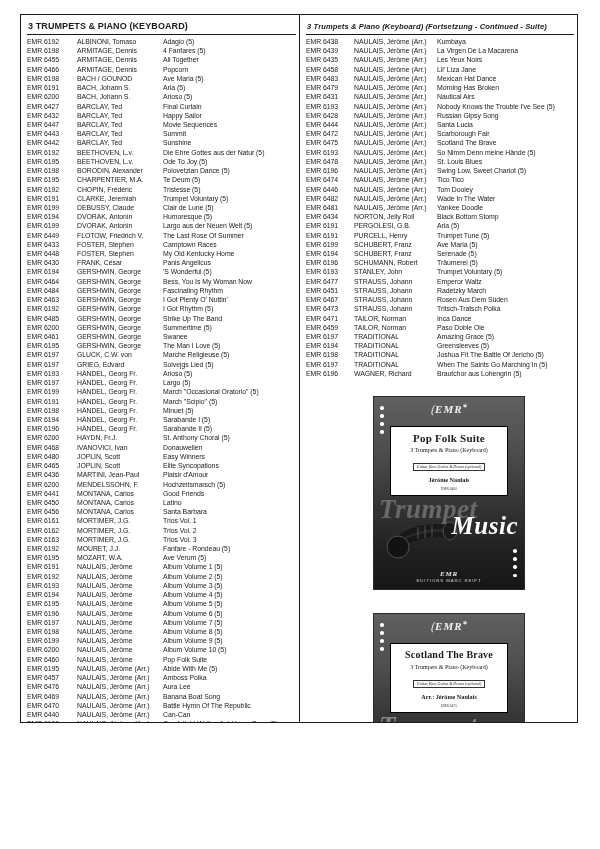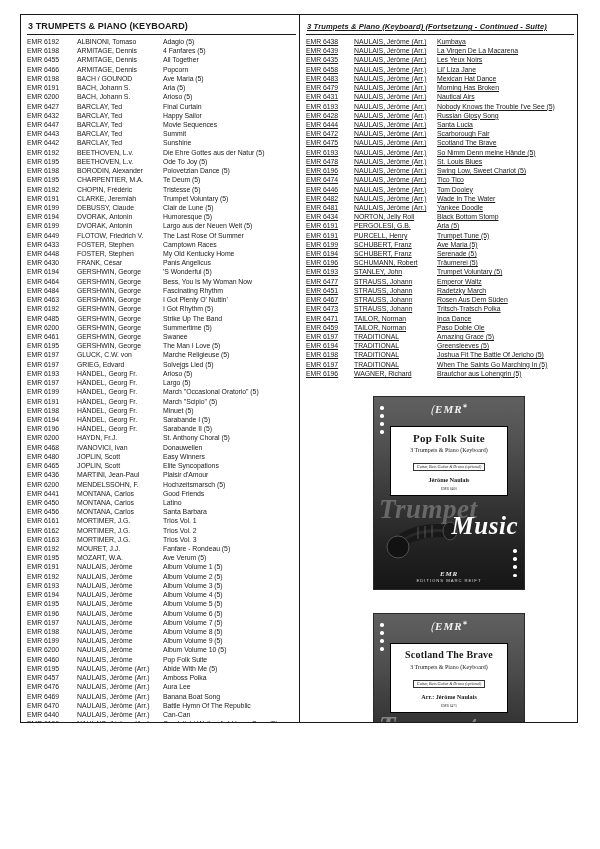--- a/index.html
+++ b/index.html
@@ -6,21 +6,21 @@
   body{
     width:600px;height:849px;background:#ffffff;position:relative;
     font-family:"Liberation Sans",sans-serif;color:#1a1a1a;
     -webkit-font-smoothing:antialiased;
   }
   .sheet{
     position:absolute;left:20px;top:14px;width:558px;height:709px;
     border:1.5px solid #1a1a1a;display:flex;box-sizing:border-box;background:#fff;
   }
   .col{width:50%;box-sizing:border-box;padding:3px 3px 0 6px;overflow:hidden;}
-  .col-right{border-left:1.3px solid #1a1a1a;text-decoration:underline;}
+  .col-right{border-left:1.3px solid #1a1a1a;}
   .col-header{
     font-size:9px;font-weight:bold;letter-spacing:.1px;
     padding:3px 0 3px 1px;border-bottom:1.3px solid #1a1a1a;margin:0 0 2px 0;
     white-space:nowrap;
   }
   .col-header.cont{font-size:7.6px;font-style:italic;padding-top:4px;}
   .rows{margin-top:1px;}
   .row{
     display:grid;grid-template-columns:50px 86px 1fr;
     font-size:6.9px;line-height:9.22px;white-space:nowrap;letter-spacing:-.05px;

